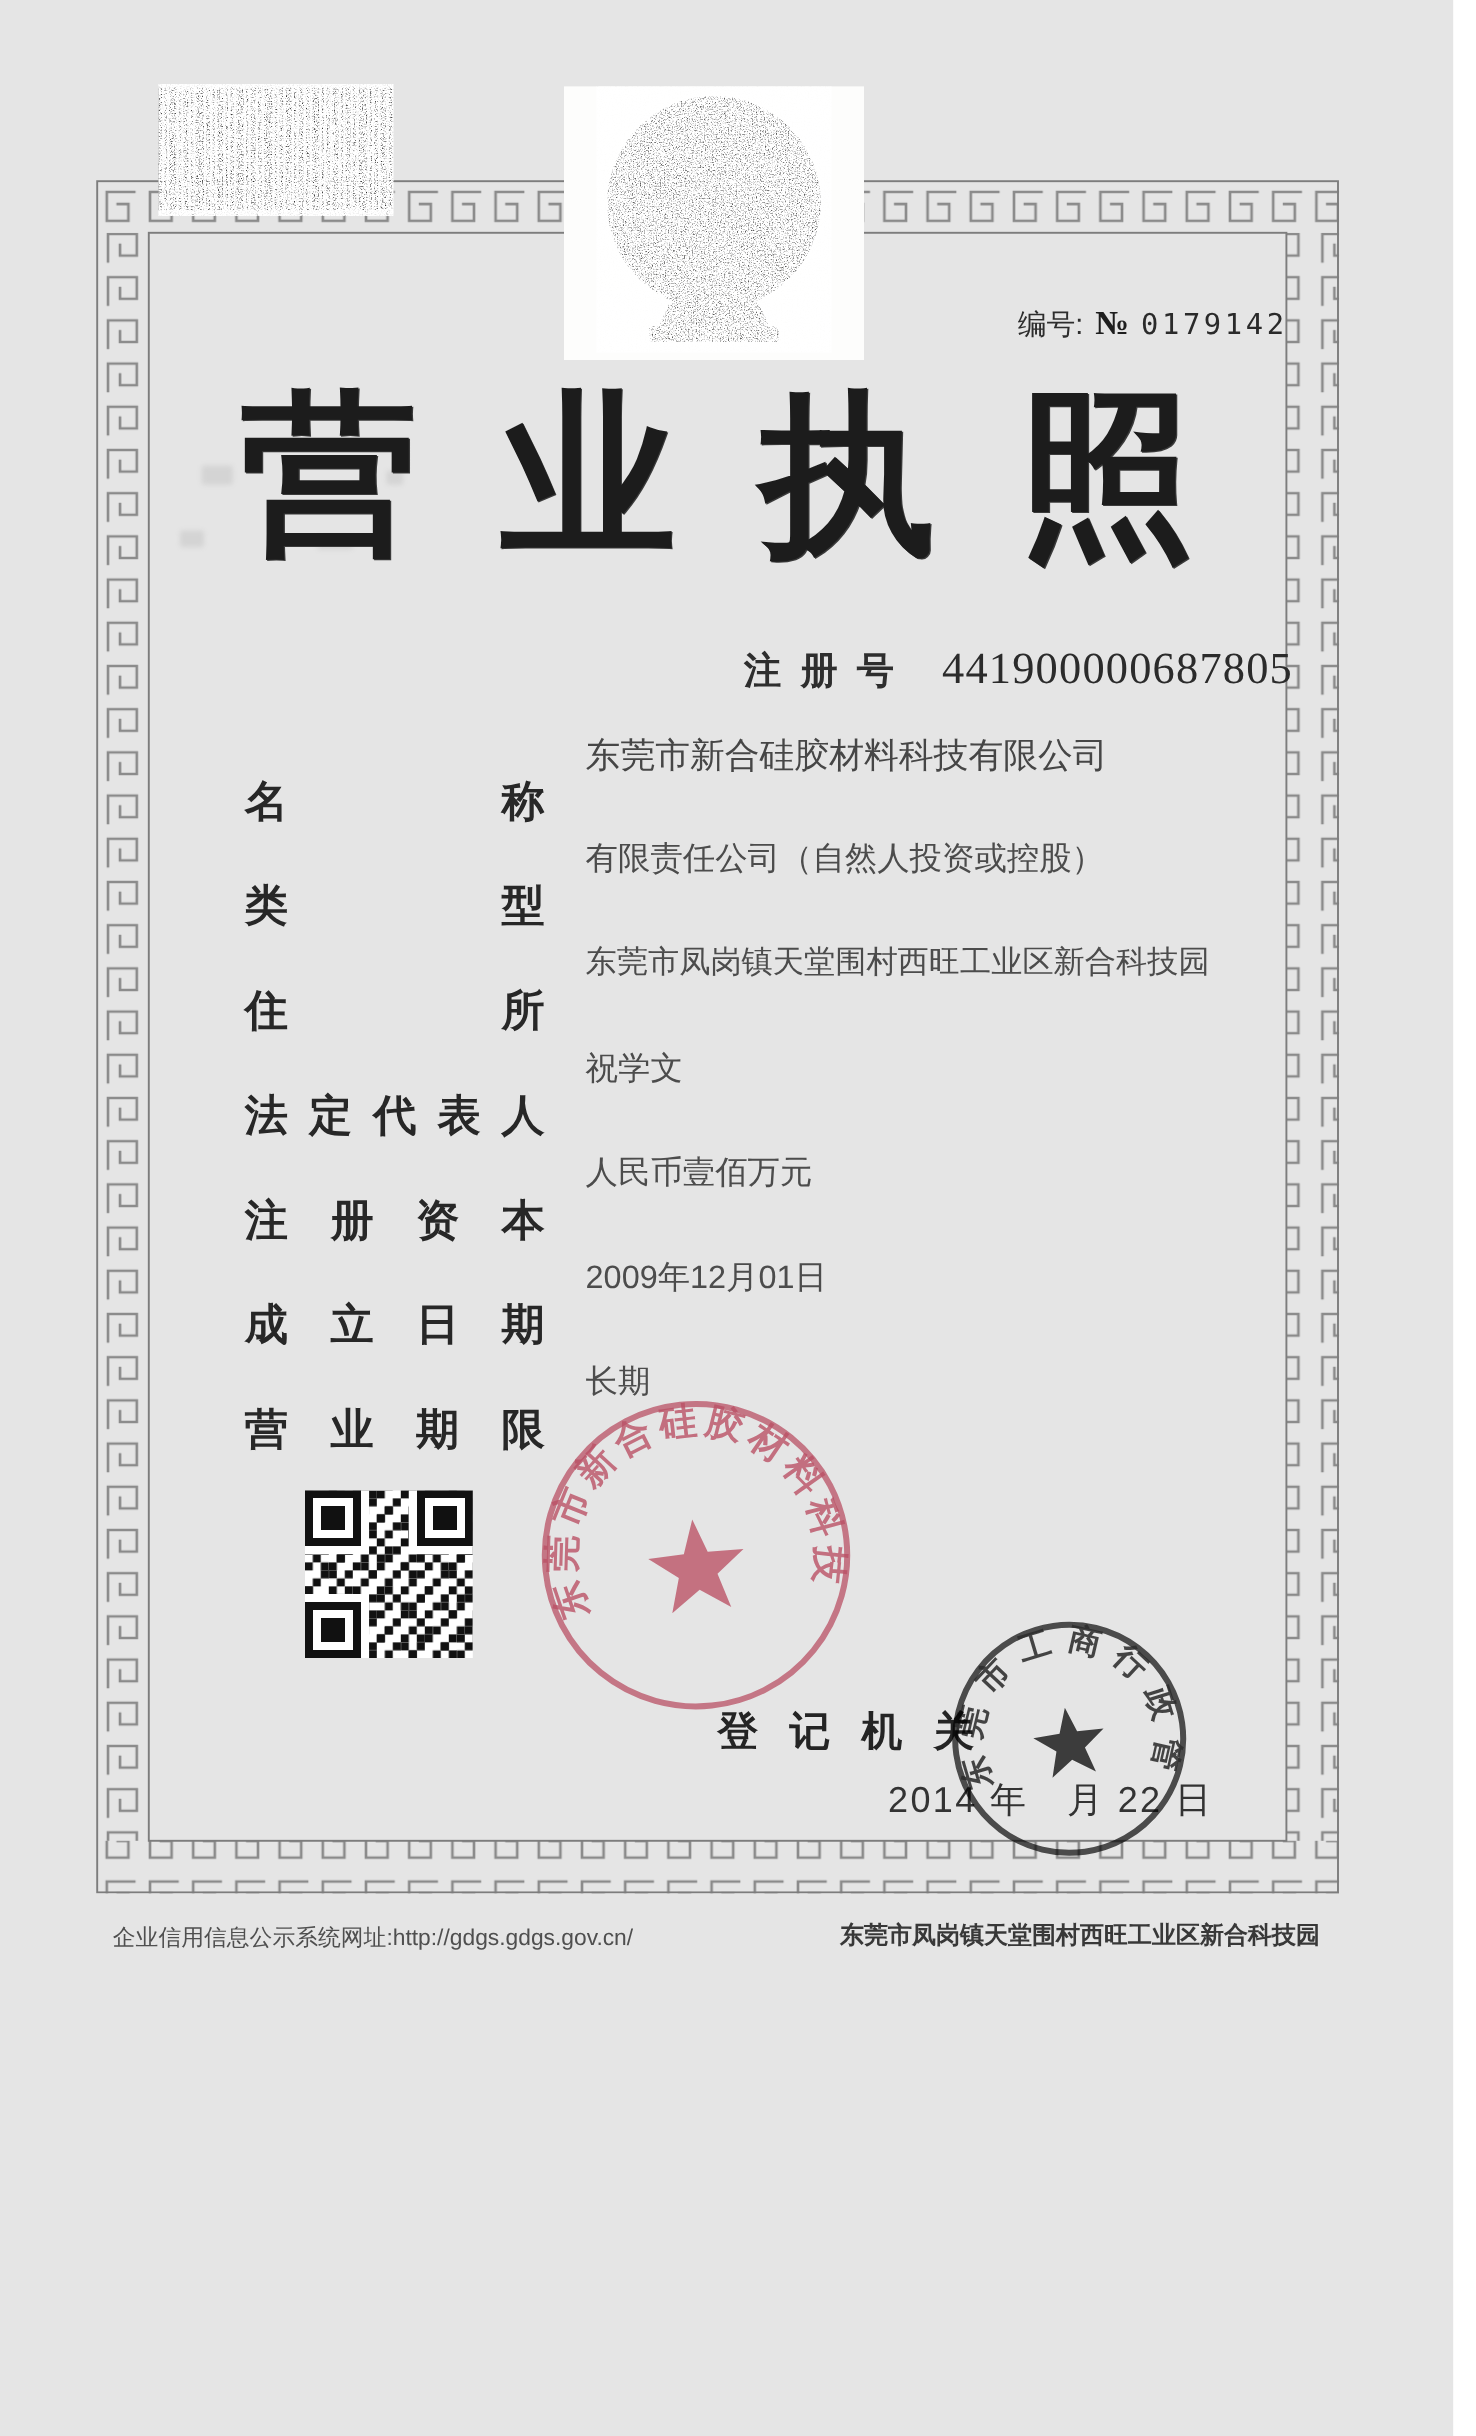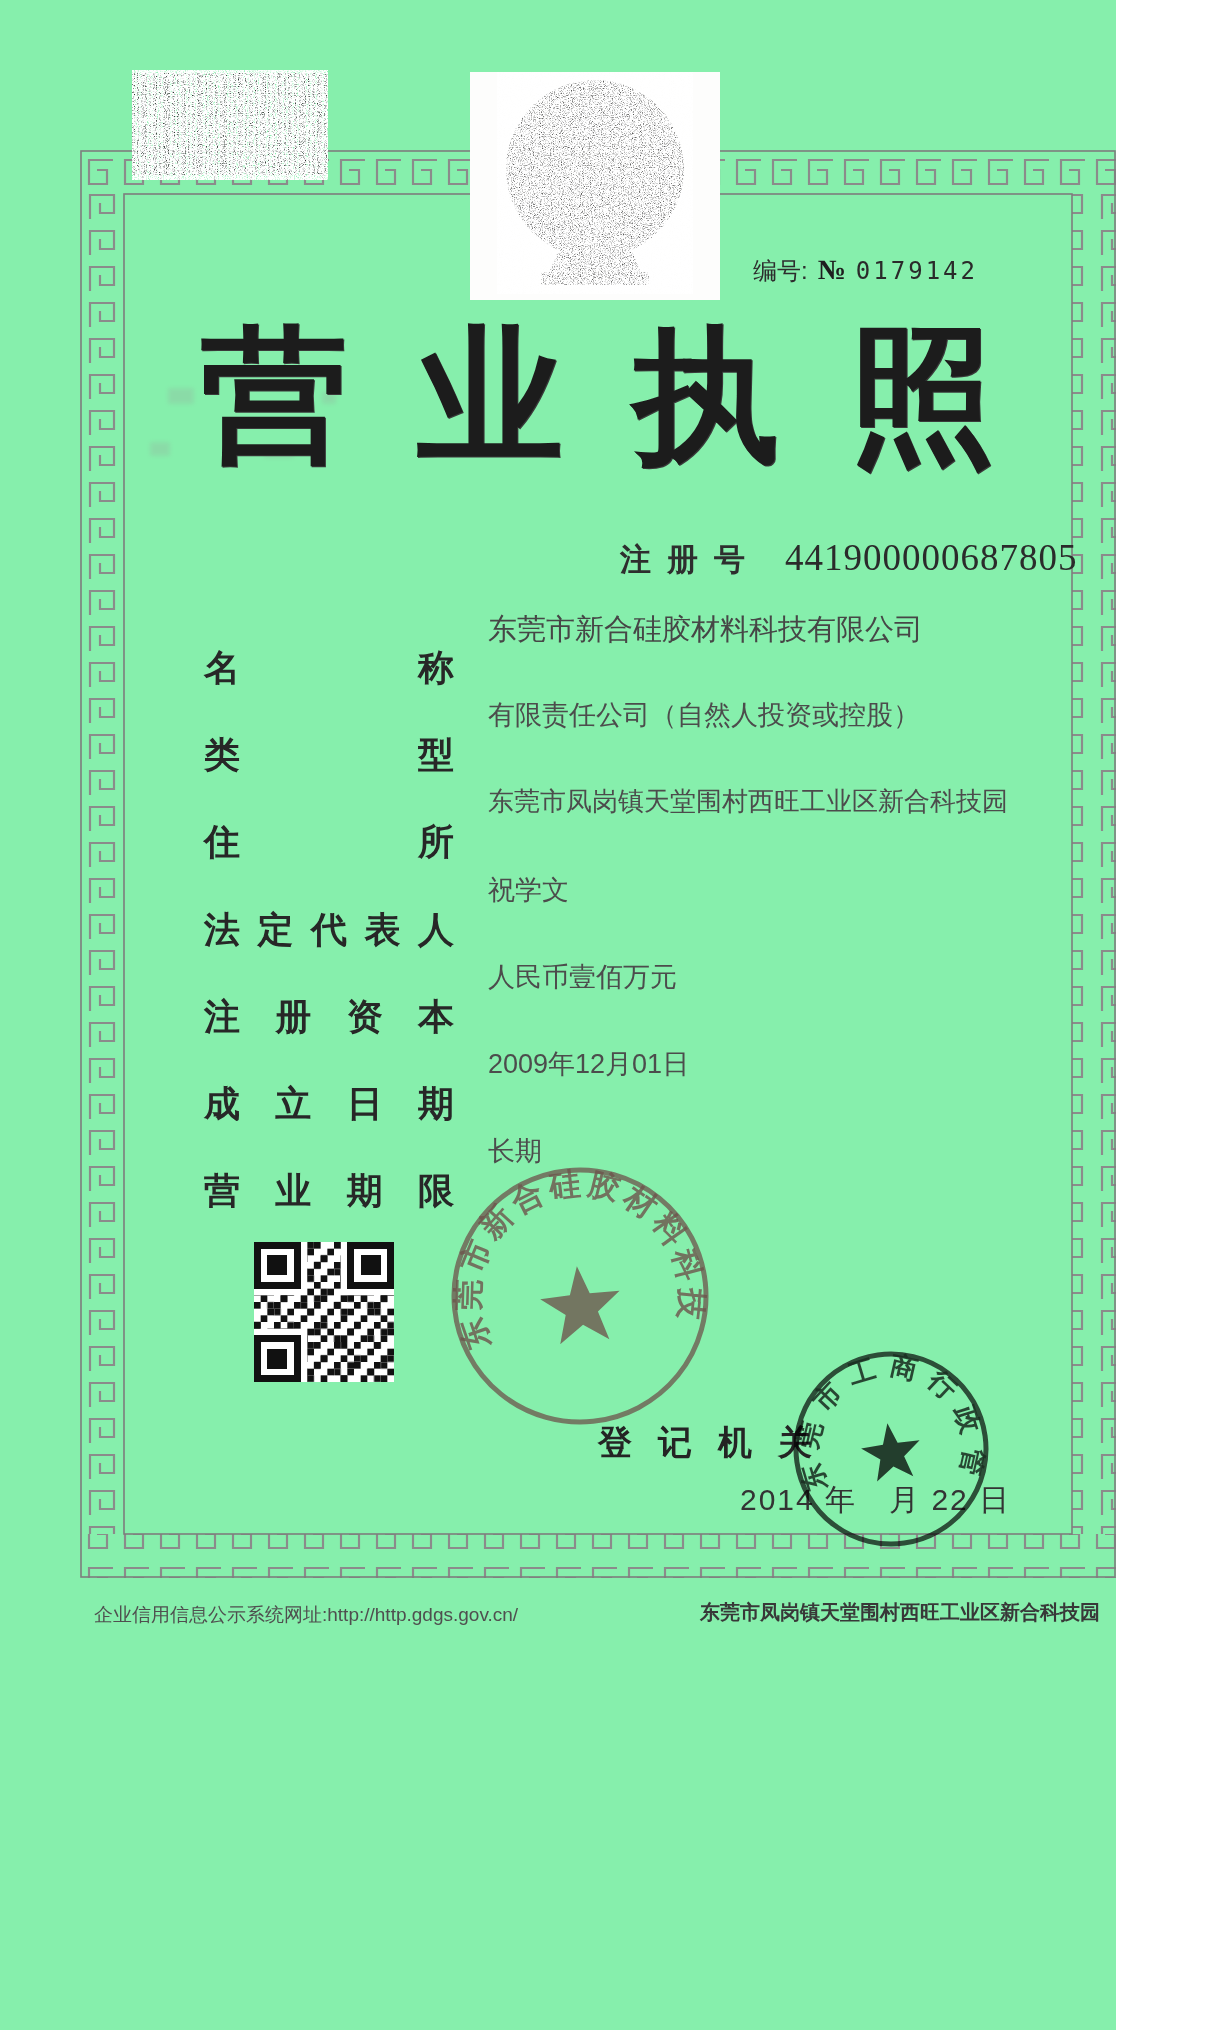--- a/index.html
+++ b/index.html
@@ -1,16 +1,16 @@
 <!DOCTYPE html>
 <html><head>
 <meta charset="utf-8">
 <style>
   html,body{margin:0;padding:0;background:#ffffff;}
-  .page{position:relative;width:1116px;height:2030px;background:#86efac;overflow:hidden;
+  .page{position:relative;width:1211px;height:2030px;background:#e5e5e5;overflow:hidden;
         font-family:"Liberation Sans","DejaVu Sans",sans-serif;color:#2a2a2a;}
 
   
   .frame-svg{position:absolute;left:80px;top:150px;z-index:1;}
 
   
   .barcode{position:absolute;left:132px;top:70px;z-index:2;}
 
   
   .emblem-wrap{position:absolute;left:470px;top:72px;width:250px;height:228px;
@@ -235,16 +235,16 @@
     <defs>
         <path id="arcB" d="M 36,132 A 73 73 0 1 1 170,132" fill="none"></path>
       </defs>
     <circle cx="103" cy="103" r="95" fill="none" stroke="#1d1d1d" stroke-width="5" stroke-opacity="0.85"></circle>
     <use href="#star5" transform="translate(103,108) scale(0.74)" fill="#161616" fill-opacity="0.9"></use>
     <text font-size="27" letter-spacing="11" font-weight="600" fill="#1a1a1a" fill-opacity="0.88">
       <textPath href="#arcB" startOffset="0">东莞市工商行政管理局</textPath>
     </text>
   </svg>
 
-  <div class="footer-left">企业信用信息公示系统网址:http://http.gdgs.gov.cn/</div>
+  <div class="footer-left">企业信用信息公示系统网址:http://gdgs.gdgs.gov.cn/</div>
   <div class="footer-right">东莞市凤岗镇天堂围村西旺工业区新合科技园</div>
 
 </div>
 
 </body></html>

